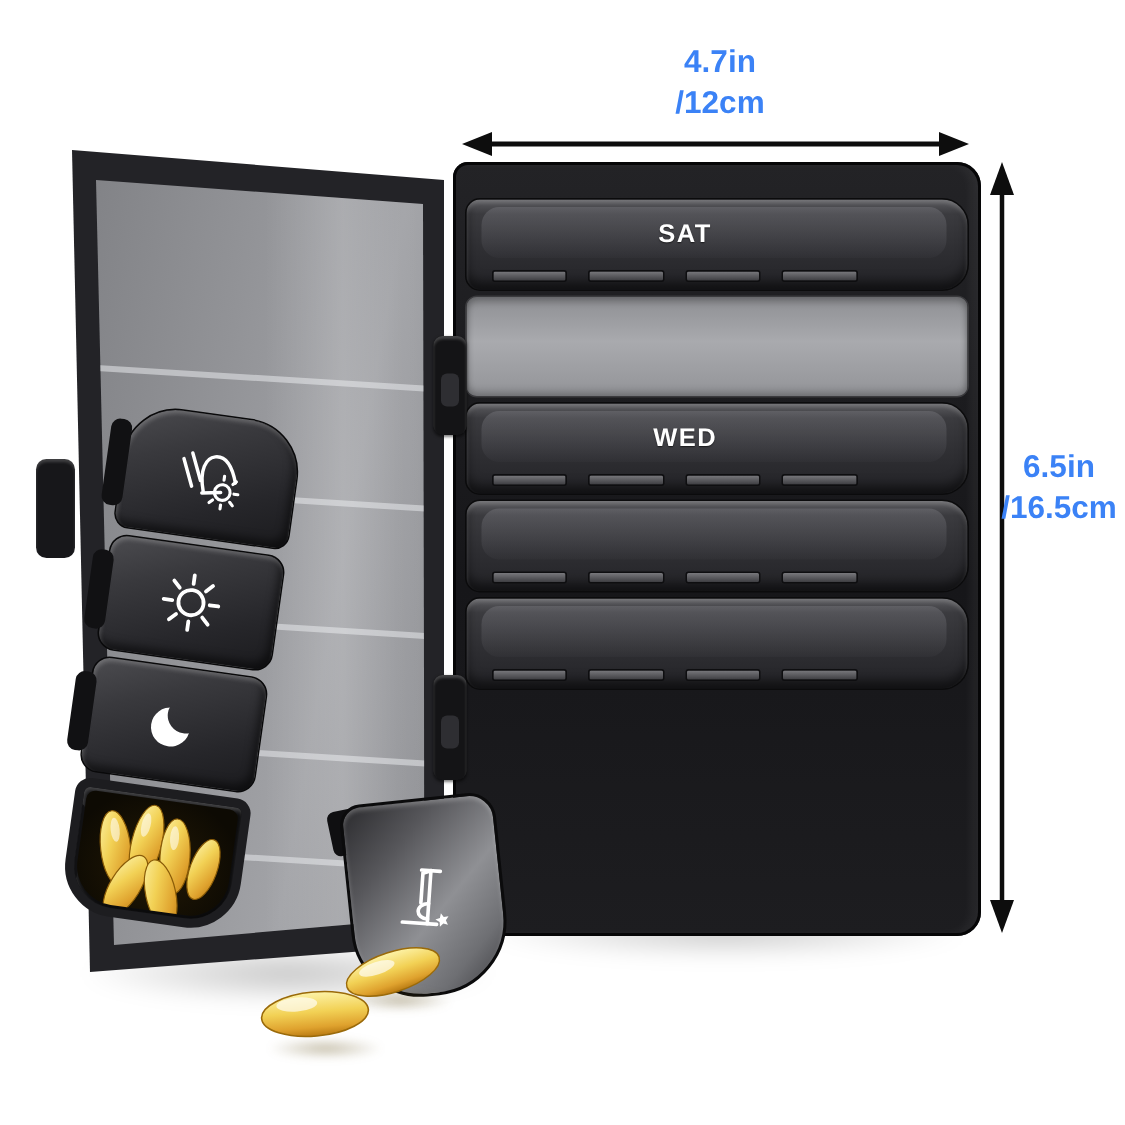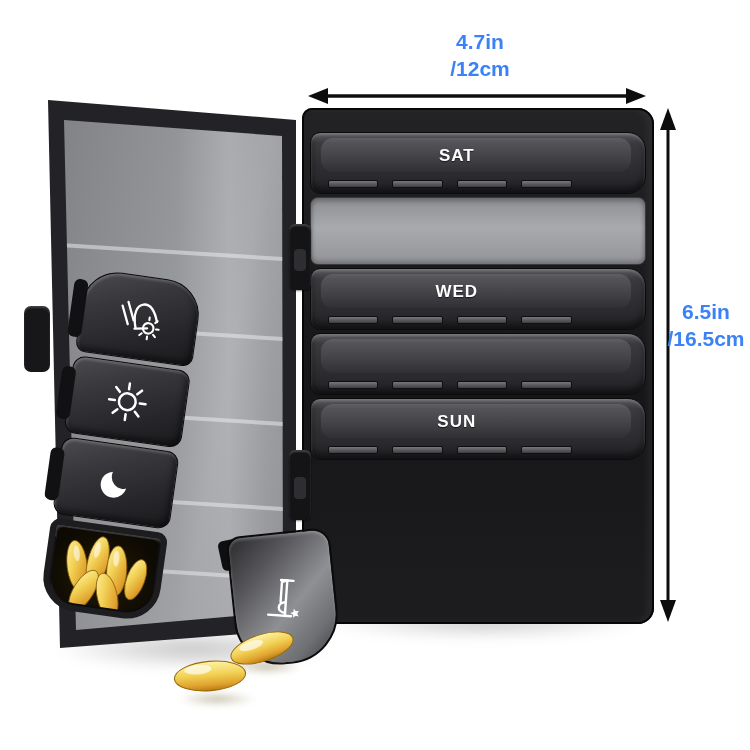--- a/index.html
+++ b/index.html
@@ -133,21 +133,20 @@
     </div>
     <div class="day-row">
       <div class="latches">
           <i></i>
           <i></i>
           <i></i>
           <i></i>
         </div>
     </div>
     <div class="day-row">
-      <span class="day-label">SUN</span>
       <div class="latches">
           <i></i>
           <i></i>
           <i></i>
           <i></i>
         </div>
     </div>
   </div>
   <div class="hinge h-top"></div>
   <div class="hinge h-bot"></div>

